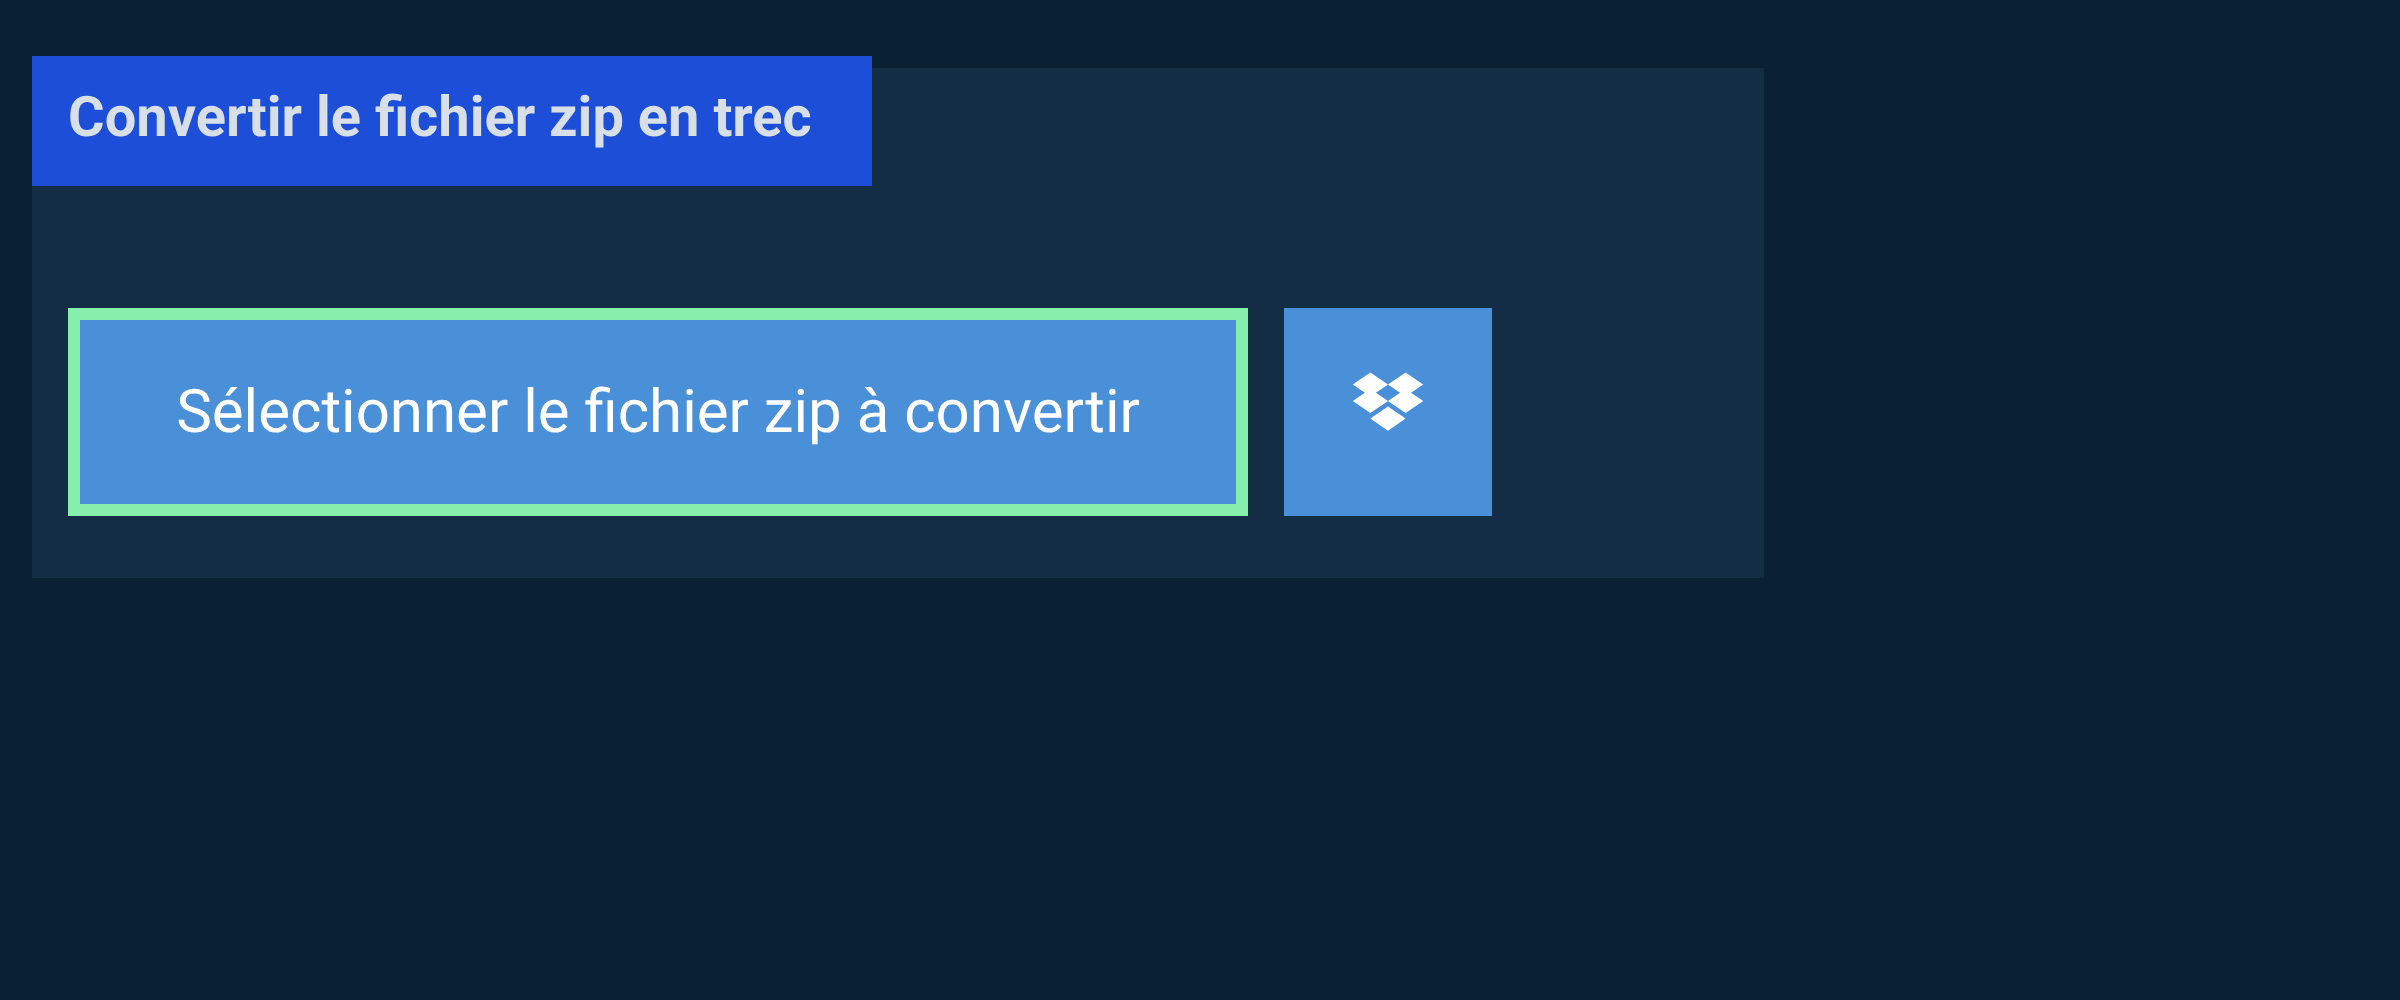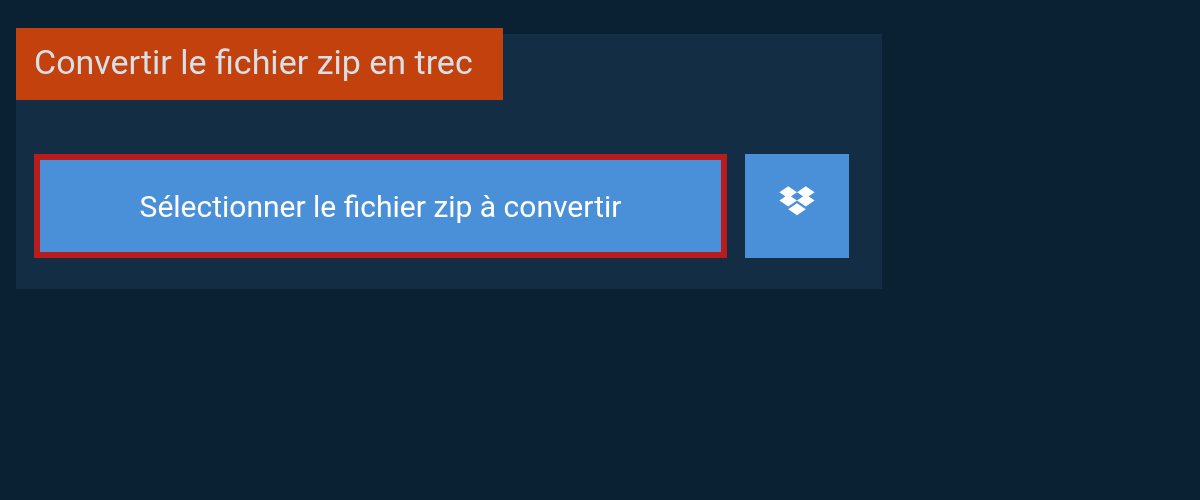--- a/index.html
+++ b/index.html
@@ -16,49 +16,49 @@
     }
     .panel {
       background: #132d44;
       margin: 34px 0 0 16px;
       width: 866px;
       height: 255px;
       position: relative;
     }
     .title-bar {
       display: inline-block;
-      background: #c2410c;
+      background: #1d4ed8;
       padding: 14px 30px 18px 18px;
       color: #d8dfe6;
-      font-size: 34px;
-      font-weight: 400;
+      font-size: 28px;
+      font-weight: 700;
       position: absolute;
       top: -6px;
       left: 0;
     }
     .button-row {
       display: flex;
       gap: 18px;
       position: absolute;
       top: 120px;
       left: 18px;
     }
     .select-button {
       background: #4a90d9;
-      border: 6px solid #b91c1c;
+      border: 6px solid #86efac;
       color: #ffffff;
       font-size: 30px;
       font-weight: 400;
       padding: 0 44px;
       height: 104px;
       cursor: pointer;
       display: flex;
       align-items: center;
       justify-content: center;
-      width: 693px;
+      width: 590px;
     }
     .dropbox-button {
       background: #4a90d9;
       width: 104px;
       height: 104px;
       cursor: pointer;
       display: flex;
       align-items: center;
       justify-content: center;
     }

